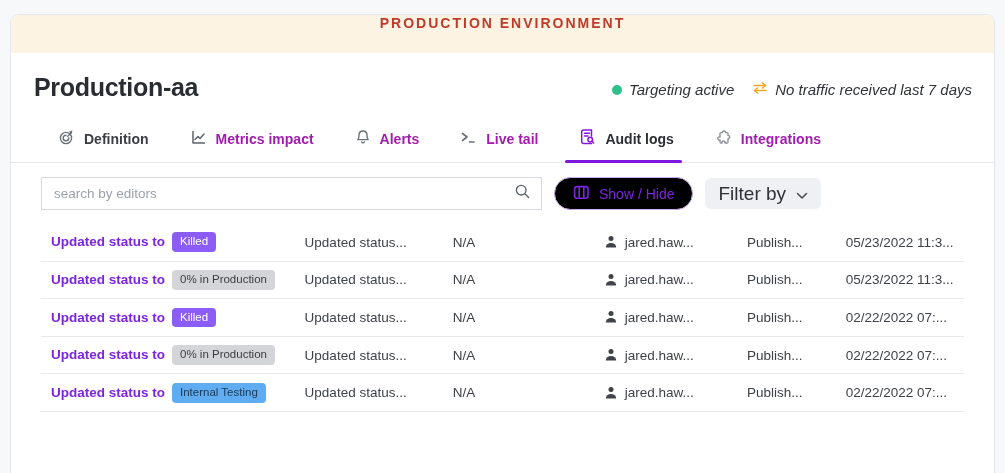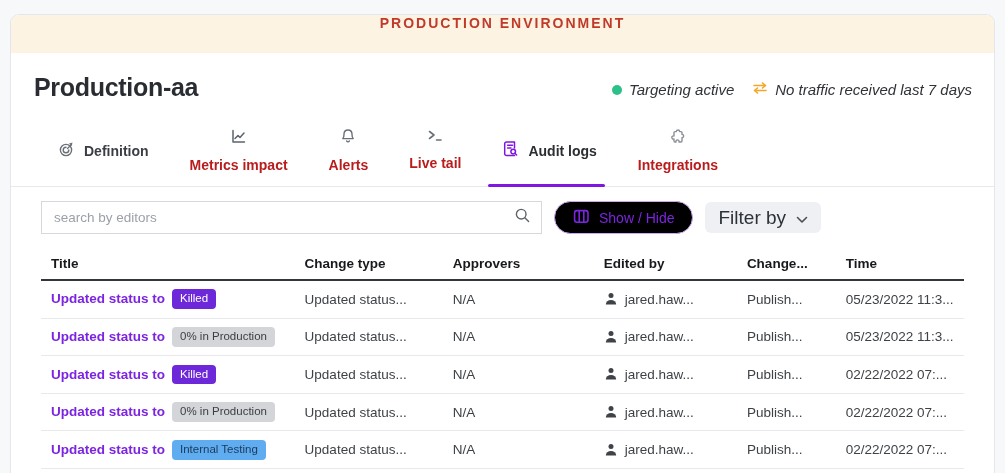--- a/index.html
+++ b/index.html
@@ -42,21 +42,21 @@
     padding: 10px 0 0 45px;
     border-bottom: 1px solid #E7E9EC;
   }
   .tab {
     display: flex; align-items: center; gap: 9px;
     padding: 10px 2px 13px 2px;
     font-size: 14px; font-weight: 700;
     cursor: pointer; position: relative;
   }
   .tab--plain { color: #3A3E44; }
-  .tab--purple { color: #b91c1c; flex-direction: column; }
+  .tab--purple { color: #a21caf; }
   .tab--active { color: #2B2E33; }
   .tab--active::after {
     content: ""; position: absolute; left: -12px; right: -6px; bottom: -1px;
     height: 3px; background: #8017E0; border-radius: 2px;
   }
   .tab svg { flex: 0 0 auto; }
   
   .toolbar { display: flex; align-items: center; padding: 14px 30px 10px 30px; }
   .search-box {
     width: 501px; height: 33px;
@@ -105,21 +105,21 @@
     border-bottom: 1px solid #E7E9EC;
     font-size: 13.5px; color: #3E4247;
     cursor: pointer;
   }
   .title-link { color: #7C24E0; font-weight: 700; font-size: 13.5px; margin-top: 20px; }
   .badge {
     display: inline-block; margin-left: 7px;
     padding: 3px 8px; border-radius: 4px;
     font-size: 11.5px; line-height: 1.2; vertical-align: 1px;
   }
-  .badge--red  { background: #6d28d9; color: #ffffff; }
+  .badge--red  { background: #8b5cf6; color: #ffffff; }
   .badge--gray { background: #D3D5D8; color: #3B3E43; }
   .badge--blue { background: #60ACF1; color: #1B3A57; }
   .editor-cell { display: flex; align-items: center; gap: 7px; }
 </style>
 </head>
 <body>
 
 <div class="card">
 
   <div class="env-banner">
@@ -229,28 +229,20 @@
       <span>Filter by</span>
       <span>
         <svg width="12" height="8" viewBox="0 0 12 8" fill="none" stroke="#4A4F56" stroke-width="1.6" stroke-linecap="round" stroke-linejoin="round">
           <path d="M1.5 1.5 L6 6 L10.5 1.5"></path>
         </svg>
       </span>
     </button>
   </div>
 
   <div class="audit-table">
-    <div class="tr thead">
-      <div class="col-title">Title</div>
-      <div class="col-type">Change type</div>
-      <div class="col-appr">Approvers</div>
-      <div class="col-editor">Edited by</div>
-      <div class="col-change">Change...</div>
-      <div class="col-time">Time</div>
-    </div>
 
     <div class="tr row">
       <div class="col-title">
         <span class="title-link">Updated status to</span><span class="badge badge--red">Killed</span>
       </div>
       <div class="col-type">Updated status...</div>
       <div class="col-appr">N/A</div>
       <div class="col-editor">
         <span class="editor-cell">
           <svg width="14" height="14" viewBox="0 0 14 14" fill="#3F4348">

